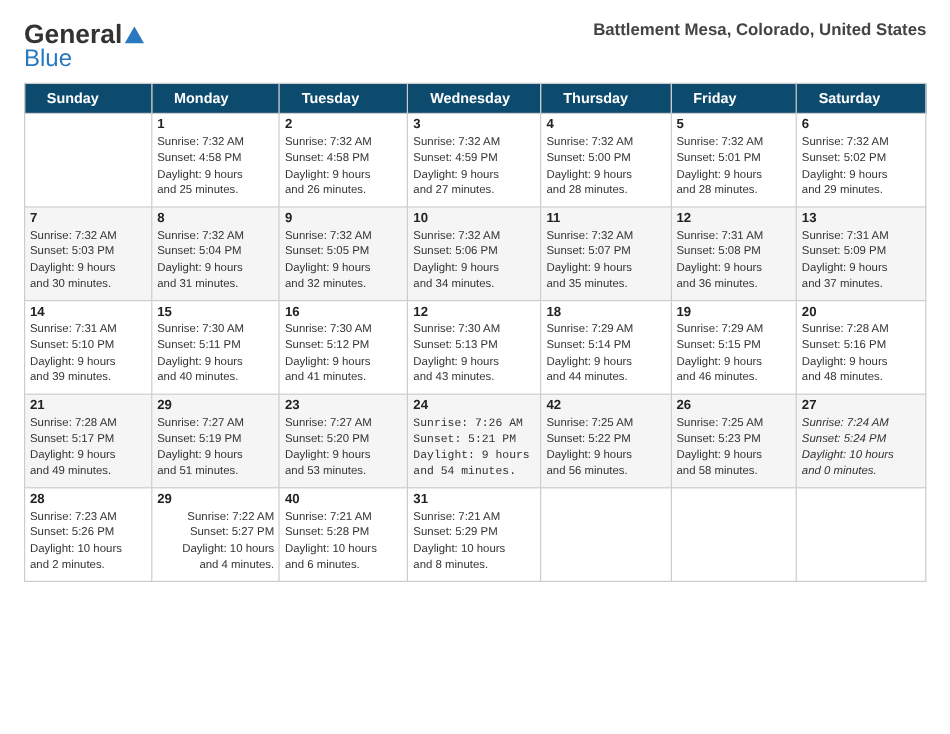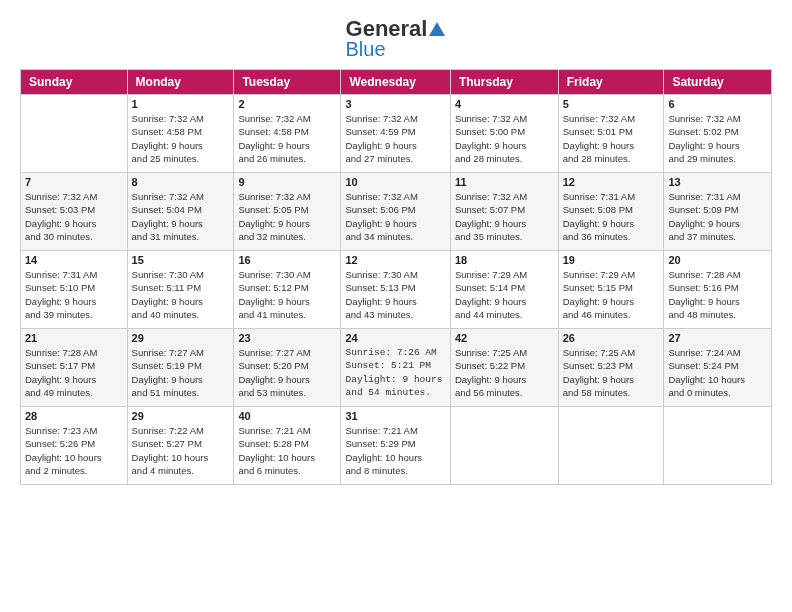--- a/index.html
+++ b/index.html
@@ -10,21 +10,21 @@
       height: 612px;
       overflow: hidden;
     }
     .container {
       width: 792px;
       padding: 16px 20px 10px 20px;
     }
     .header {
       display: flex;
       align-items: flex-start;
-      justify-content: center;
+      justify-content: space-between;
       margin-bottom: 8px;
     }
     .logo {
       display: flex;
       flex-direction: column;
       align-items: flex-start;
     }
     .logo-general { color: #333; }
     .logo-blue { color: #1565c0; }
     .title-block {
@@ -39,23 +39,23 @@
       font-size: 14px;
       color: #444;
       font-weight: bold;
     }
     table {
       width: 100%;
       border-collapse: collapse;
       font-size: 10px;
     }
     thead th {
-      background-color: #be185d;
+      background-color: #0c4a6e;
       color: #fff;
-      padding: 5px 8px;
+      padding: 5px 18px;
       text-align: left;
       font-size: 12px;
       font-weight: bold;
       border: 1px solid #ccc;
     }
     tbody td {
       border: 1px solid #ccc;
       vertical-align: top;
       padding: 3px 4px;
       height: 78px;
@@ -88,20 +88,21 @@
     <div class="logo">
       <div style="display:flex;align-items:center;">
         <span class="logo-general" style="font-size:22px;font-weight:bold;color:#333;">General</span>
         <svg width="18" height="18" viewBox="0 0 18 18" style="margin-left:1px;">
           <polygon points="9,2 17,16 1,16" fill="#2979c0"></polygon>
         </svg>
       </div>
       <span class="logo-blue" style="font-size:20px;font-weight:normal;color:#2979c0;margin-top:-4px;">Blue</span>
     </div>
     <div class="title-block">
+      <div class="subtitle">Battlement Mesa, Colorado, United States</div>
     </div>
   </div>
 
   <table>
     <thead>
       <tr>
       <th>Sunday</th>
           <th>Monday</th>
           <th>Tuesday</th>
           <th>Wednesday</th>
@@ -296,37 +297,37 @@
           </td>
           <td>
             <div class="day-num">26</div>
             <div class="day-info" style="white-space: pre-line;">Sunrise: 7:25 AM
 Sunset: 5:23 PM
 Daylight: 9 hours
 and 58 minutes.</div>
           </td>
           <td>
             <div class="day-num">27</div>
-            <div class="day-info" style="white-space: pre-line;">Sunrise: 7:24 AM
+            <div class="day-info" style="white-space: pre-line; font-style: italic;">Sunrise: 7:24 AM
 Sunset: 5:24 PM
 Daylight: 10 hours
 and 0 minutes.</div>
           </td>
         </tr>
         <tr>
           <td>
             <div class="day-num">28</div>
             <div class="day-info" style="white-space: pre-line;">Sunrise: 7:23 AM
 Sunset: 5:26 PM
 Daylight: 10 hours
 and 2 minutes.</div>
           </td>
           <td>
             <div class="day-num">29</div>
-            <div class="day-info" style="white-space: pre-line;">Sunrise: 7:22 AM
+            <div class="day-info" style="white-space: pre-line; text-align: right;">Sunrise: 7:22 AM
 Sunset: 5:27 PM
 Daylight: 10 hours
 and 4 minutes.</div>
           </td>
           <td>
             <div class="day-num">40</div>
             <div class="day-info" style="white-space: pre-line;">Sunrise: 7:21 AM
 Sunset: 5:28 PM
 Daylight: 10 hours
 and 6 minutes.</div>

